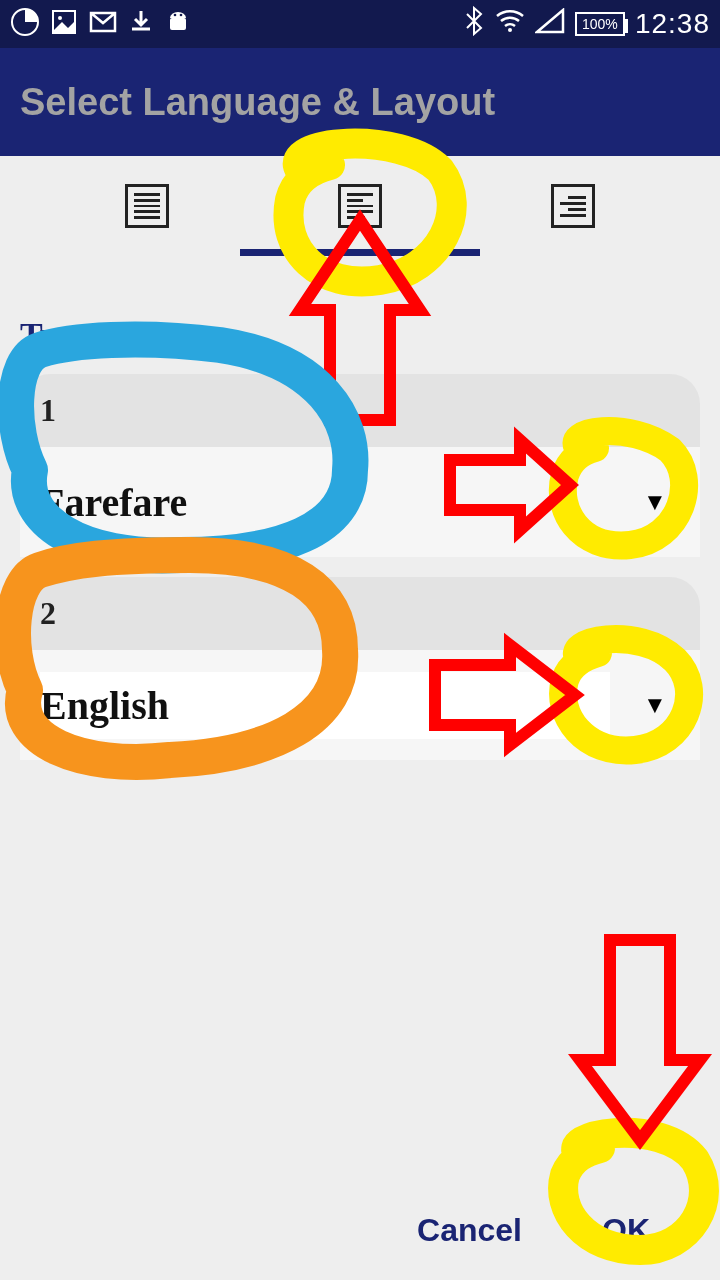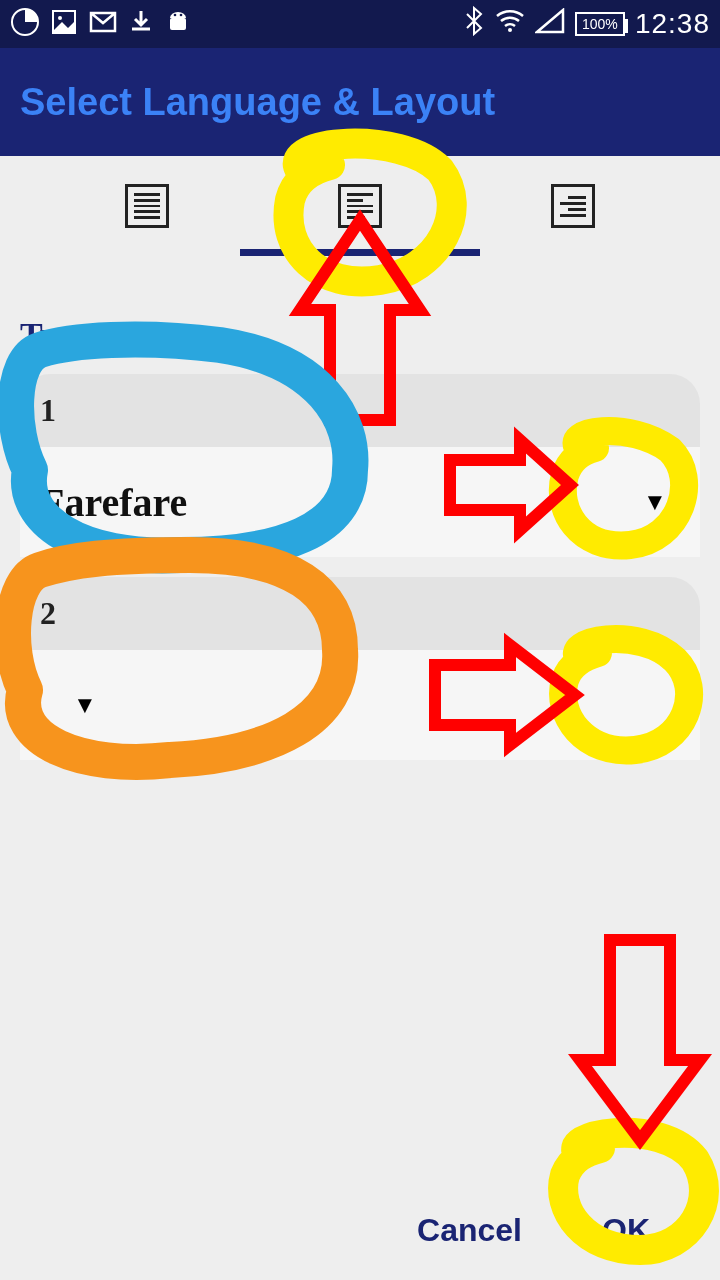--- a/index.html
+++ b/index.html
@@ -1,21 +1,21 @@
 <!DOCTYPE html>
 <html><head>
 <meta charset="utf-8">
 <style>
   * { box-sizing: border-box; margin: 0; padding: 0; }
   html, body { width: 720px; height: 1280px; font-family: Georgia, 'Times New Roman', serif; background: #eeeeee; overflow: hidden; }
   .statusbar { height: 48px; background: #12194e; color: #fff; display: flex; align-items: center; padding: 0 10px; font-family: Arial, sans-serif; }
   .statusbar .left { display: flex; gap: 10px; align-items: center; }
   .statusbar .right { margin-left: auto; display: flex; gap: 10px; align-items: center; font-size: 26px; }
   .statusbar .clock { font-size: 28px; letter-spacing: 1px; }
-  .appbar { height: 108px; background: #1a2473; color: #3b82f6; display: flex; align-items: center; padding: 0 20px; }
+  .appbar { height: 108px; background: #1a2473; color: #a3a3a3; display: flex; align-items: center; padding: 0 20px; }
   .appbar h1 { font-size: 38px; font-weight: bold; font-family: Arial, sans-serif; }
   .layout-tabs { display: flex; justify-content: space-around; align-items: center; height: 100px; padding: 0 40px; position: relative; }
   .layout-tab { width: 44px; height: 44px; border: 3px solid #222; display: flex; flex-direction: column; justify-content: center; gap: 3px; padding: 6px; }
   .layout-tab .ln { height: 3px; background: #222; }
   .layout-tab.center .ln:nth-child(1){background:#222;} .layout-tab.center .ln:nth-child(2){background:#222;}
   .tab-underline { position: absolute; bottom: 0; height: 7px; background: #1a2473; width: 240px; left: 240px; }
   .content { padding: 20px 20px 0 20px; position: relative; }
   .section-title { color: #1a2473; font-size: 34px; font-weight: bold; margin: 40px 0 20px 0; }
   .pane-block { margin-bottom: 20px; }
   .num-row { background: #e3e3e3; border-radius: 30px 30px 0 0; padding: 18px 20px; font-size: 32px; font-weight: bold; color: #222; }
@@ -125,20 +125,21 @@
     <div class="num-row">1</div>
     <div class="lang-row">
       <div class="lang-label">Farefare</div>
       <div class="drop-arrow">▼</div>
     </div>
   </div>
 
   <div class="pane-block">
     <div class="num-row">2</div>
     <div class="lang-row">
+      <div class="lang-label white">English</div>
       <div class="drop-arrow">▼</div>
     </div>
   </div>
 </div>
 
 <div class="footer">
   <span>Cancel</span>
   <span>OK</span>
 </div>
 

